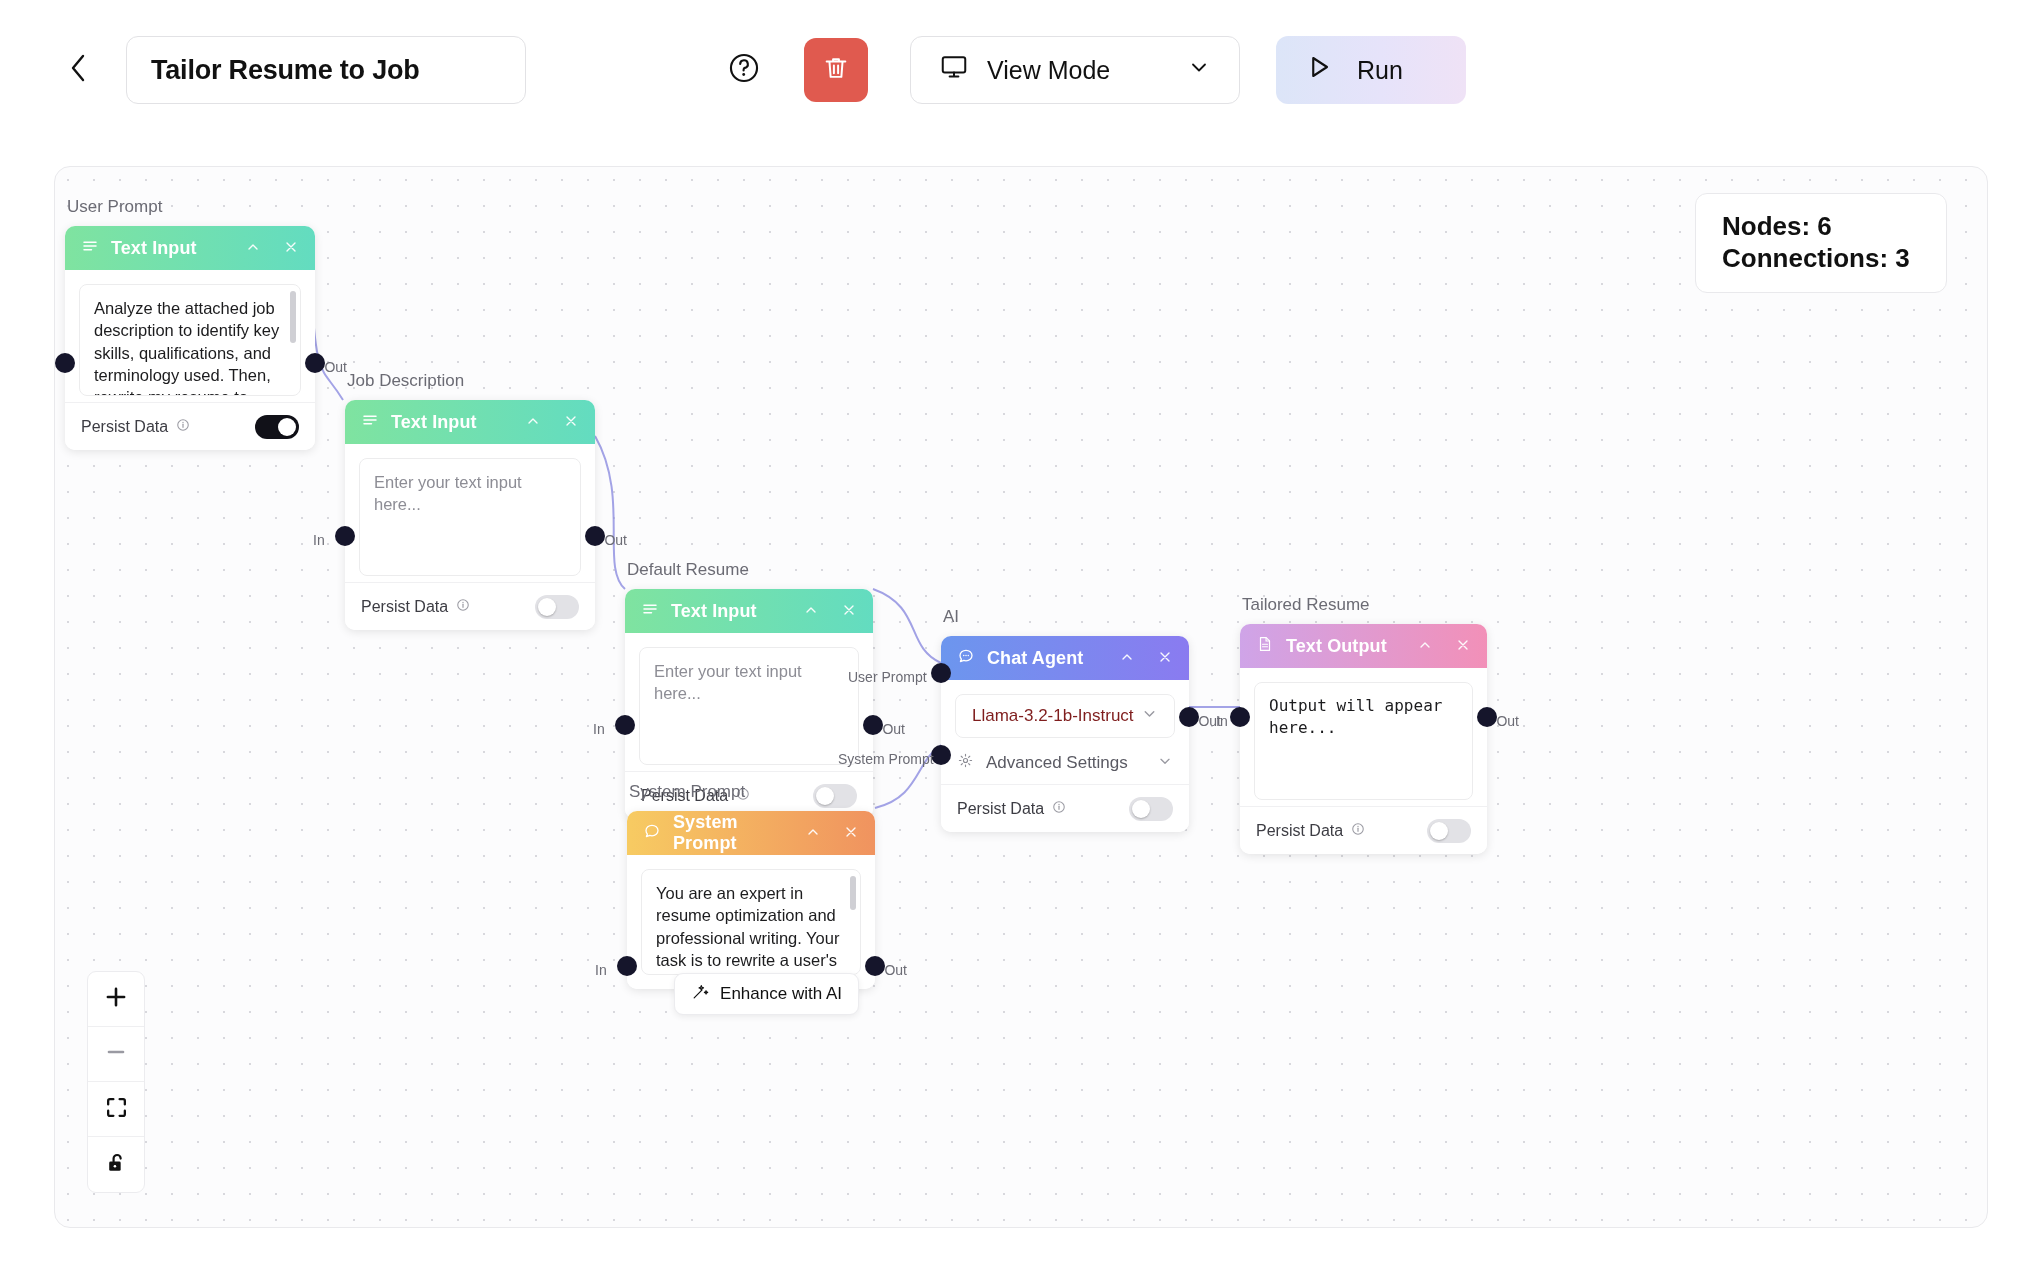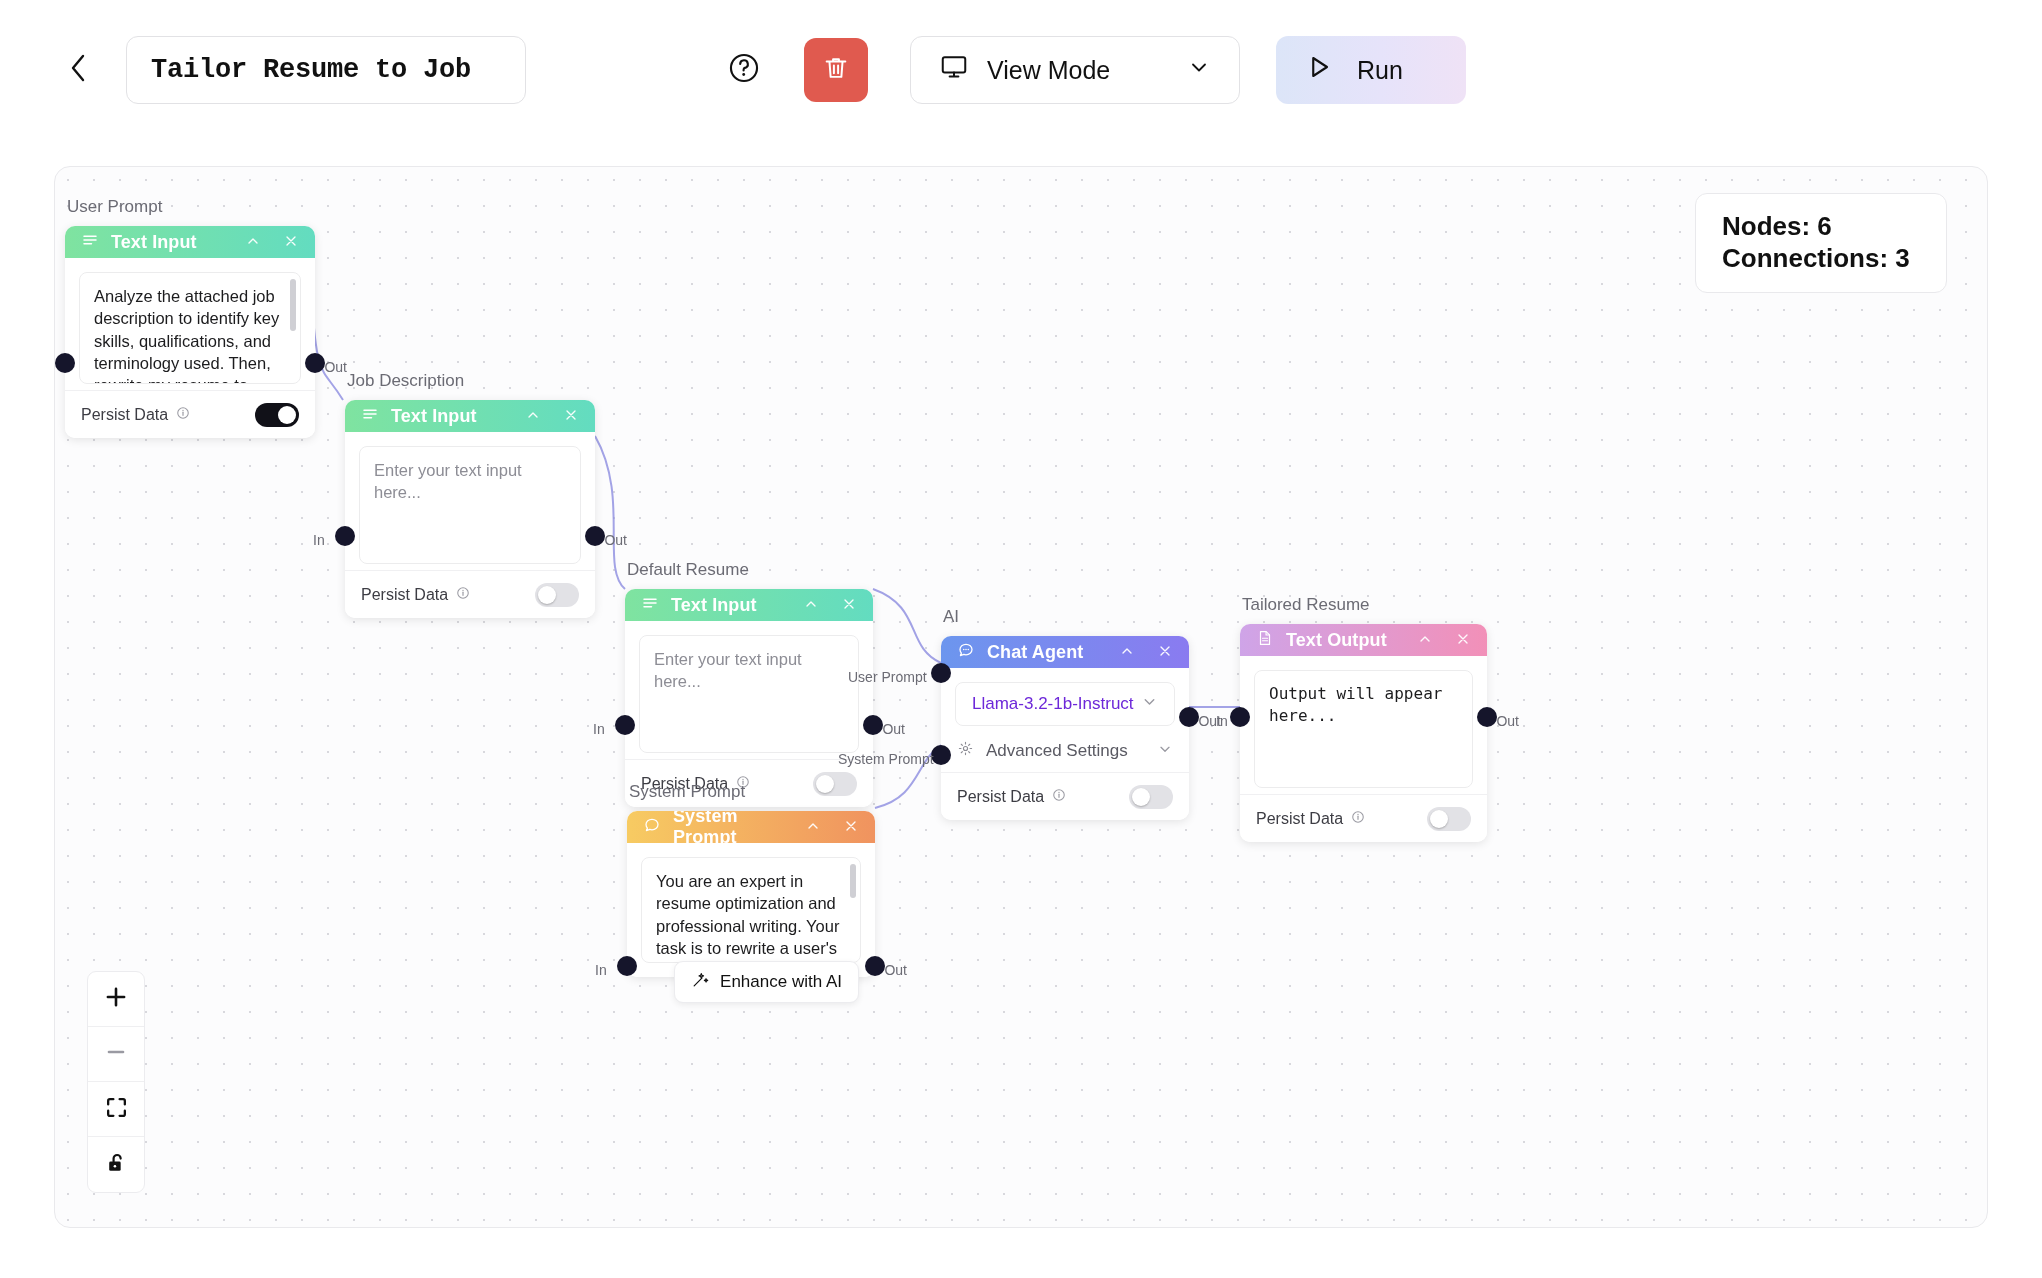--- a/index.html
+++ b/index.html
@@ -20,21 +20,20 @@
     width: 36px; height: 48px;
     display: flex; align-items: center; justify-content: center;
     cursor: pointer; color: #111;
   }
   .title-box {
     margin-left: 30px;
     width: 400px; height: 68px;
     border: 1px solid #e2e2e5; border-radius: 12px;
     display: flex; align-items: center; padding: 0 24px;
     background: #fff;
-    font-family: Liberation Mono, monospace;
   }
   .title-text { font-size: 27px; font-weight: bold; color: #111; letter-spacing: -0.2px; }
 
   .help-btn {
     margin-left: 196px;
     width: 44px; height: 44px;
     display: flex; align-items: center; justify-content: center;
     cursor: pointer;
   }
   .delete-btn {
@@ -69,21 +68,21 @@
     background-size: 26px 26px;
     overflow: hidden;
   }
   #edges { position: absolute; left: 0; top: 0; width: 1934px; height: 1062px; pointer-events: none; }
 
   
   .node { position: absolute; border-radius: 10px; background: #fff;
           box-shadow: 0 2px 10px rgba(0,0,0,.10); overflow: visible; }
   .node-inner { border-radius: 10px; overflow: hidden; background:#fff; }
   .node-label { position: absolute; top: -29px; left: 2px; font-size: 17px; color: #6b6b74; white-space: nowrap; }
-  .node-head { height: 32px; display: flex; align-items: center; padding: 7px 16px; gap: 12px; color: #fff; }
+  .node-head { height: 44px; display: flex; align-items: center; padding: 7px 16px; gap: 12px; color: #fff; }
   .node-head .ttl { font-size: 18px; font-weight: bold; letter-spacing: .1px; }
   .head-actions { margin-left: auto; display: flex; align-items: center; gap: 22px; }
   .head-actions span { cursor: pointer; opacity: .95; font-size: 17px; line-height: 1; }
   .grad-green  { background: linear-gradient(90deg,#7fe3a0 0%,#63dcc0 100%); }
   .grad-blue   { background: linear-gradient(90deg,#6c96ee 0%,#8a7bf0 100%); }
   .grad-orange { background: linear-gradient(90deg,#f7cb62 0%,#f0935f 100%); }
   .grad-pink   { background: linear-gradient(90deg,#cfa4e8 0%,#f290b8 100%); }
 
   .node-body { padding: 16px; }
   .ta {
@@ -104,21 +103,21 @@
                   background: #fff; box-shadow: 0 1px 2px rgba(0,0,0,.25); }
   .toggle.on { background: #111118; }
   .toggle.on .knob { left: 23px; }
 
   
   .port { position: absolute; width: 20px; height: 20px; border-radius: 50%; background: #15152b; cursor: pointer; }
   .port-lbl { position: absolute; font-size: 14px; color: #6b6b74; white-space: nowrap; }
 
   
   .select-box { border: 1px solid #ececed; border-radius: 8px; height: 44px;
-                display: flex; align-items: center; padding: 0 16px; font-size: 17px; color: #6d28d9; cursor:pointer;}
+                display: flex; align-items: center; padding: 0 16px; font-size: 17px; color: #7f1d1d; cursor:pointer;}
   .select-box .caret { margin-left: auto; color:#9a9aa2; }
   .adv-row { display: flex; align-items: center; gap: 12px; padding: 14px 2px 6px 2px;
              font-size: 17px; color: #5a5a63; cursor: pointer; }
   .adv-row .caret { margin-left: auto; color:#9a9aa2; }
 
   .enhance-btn { position: absolute; right: 16px; bottom: -26px;
                  background: #fff; border: 1px solid #ececef; border-radius: 9px;
                  height: 42px; display: flex; align-items: center; gap: 10px; padding: 0 16px;
                  font-size: 17px; color: #111; cursor: pointer; box-shadow: 0 2px 6px rgba(0,0,0,.07); }
 

